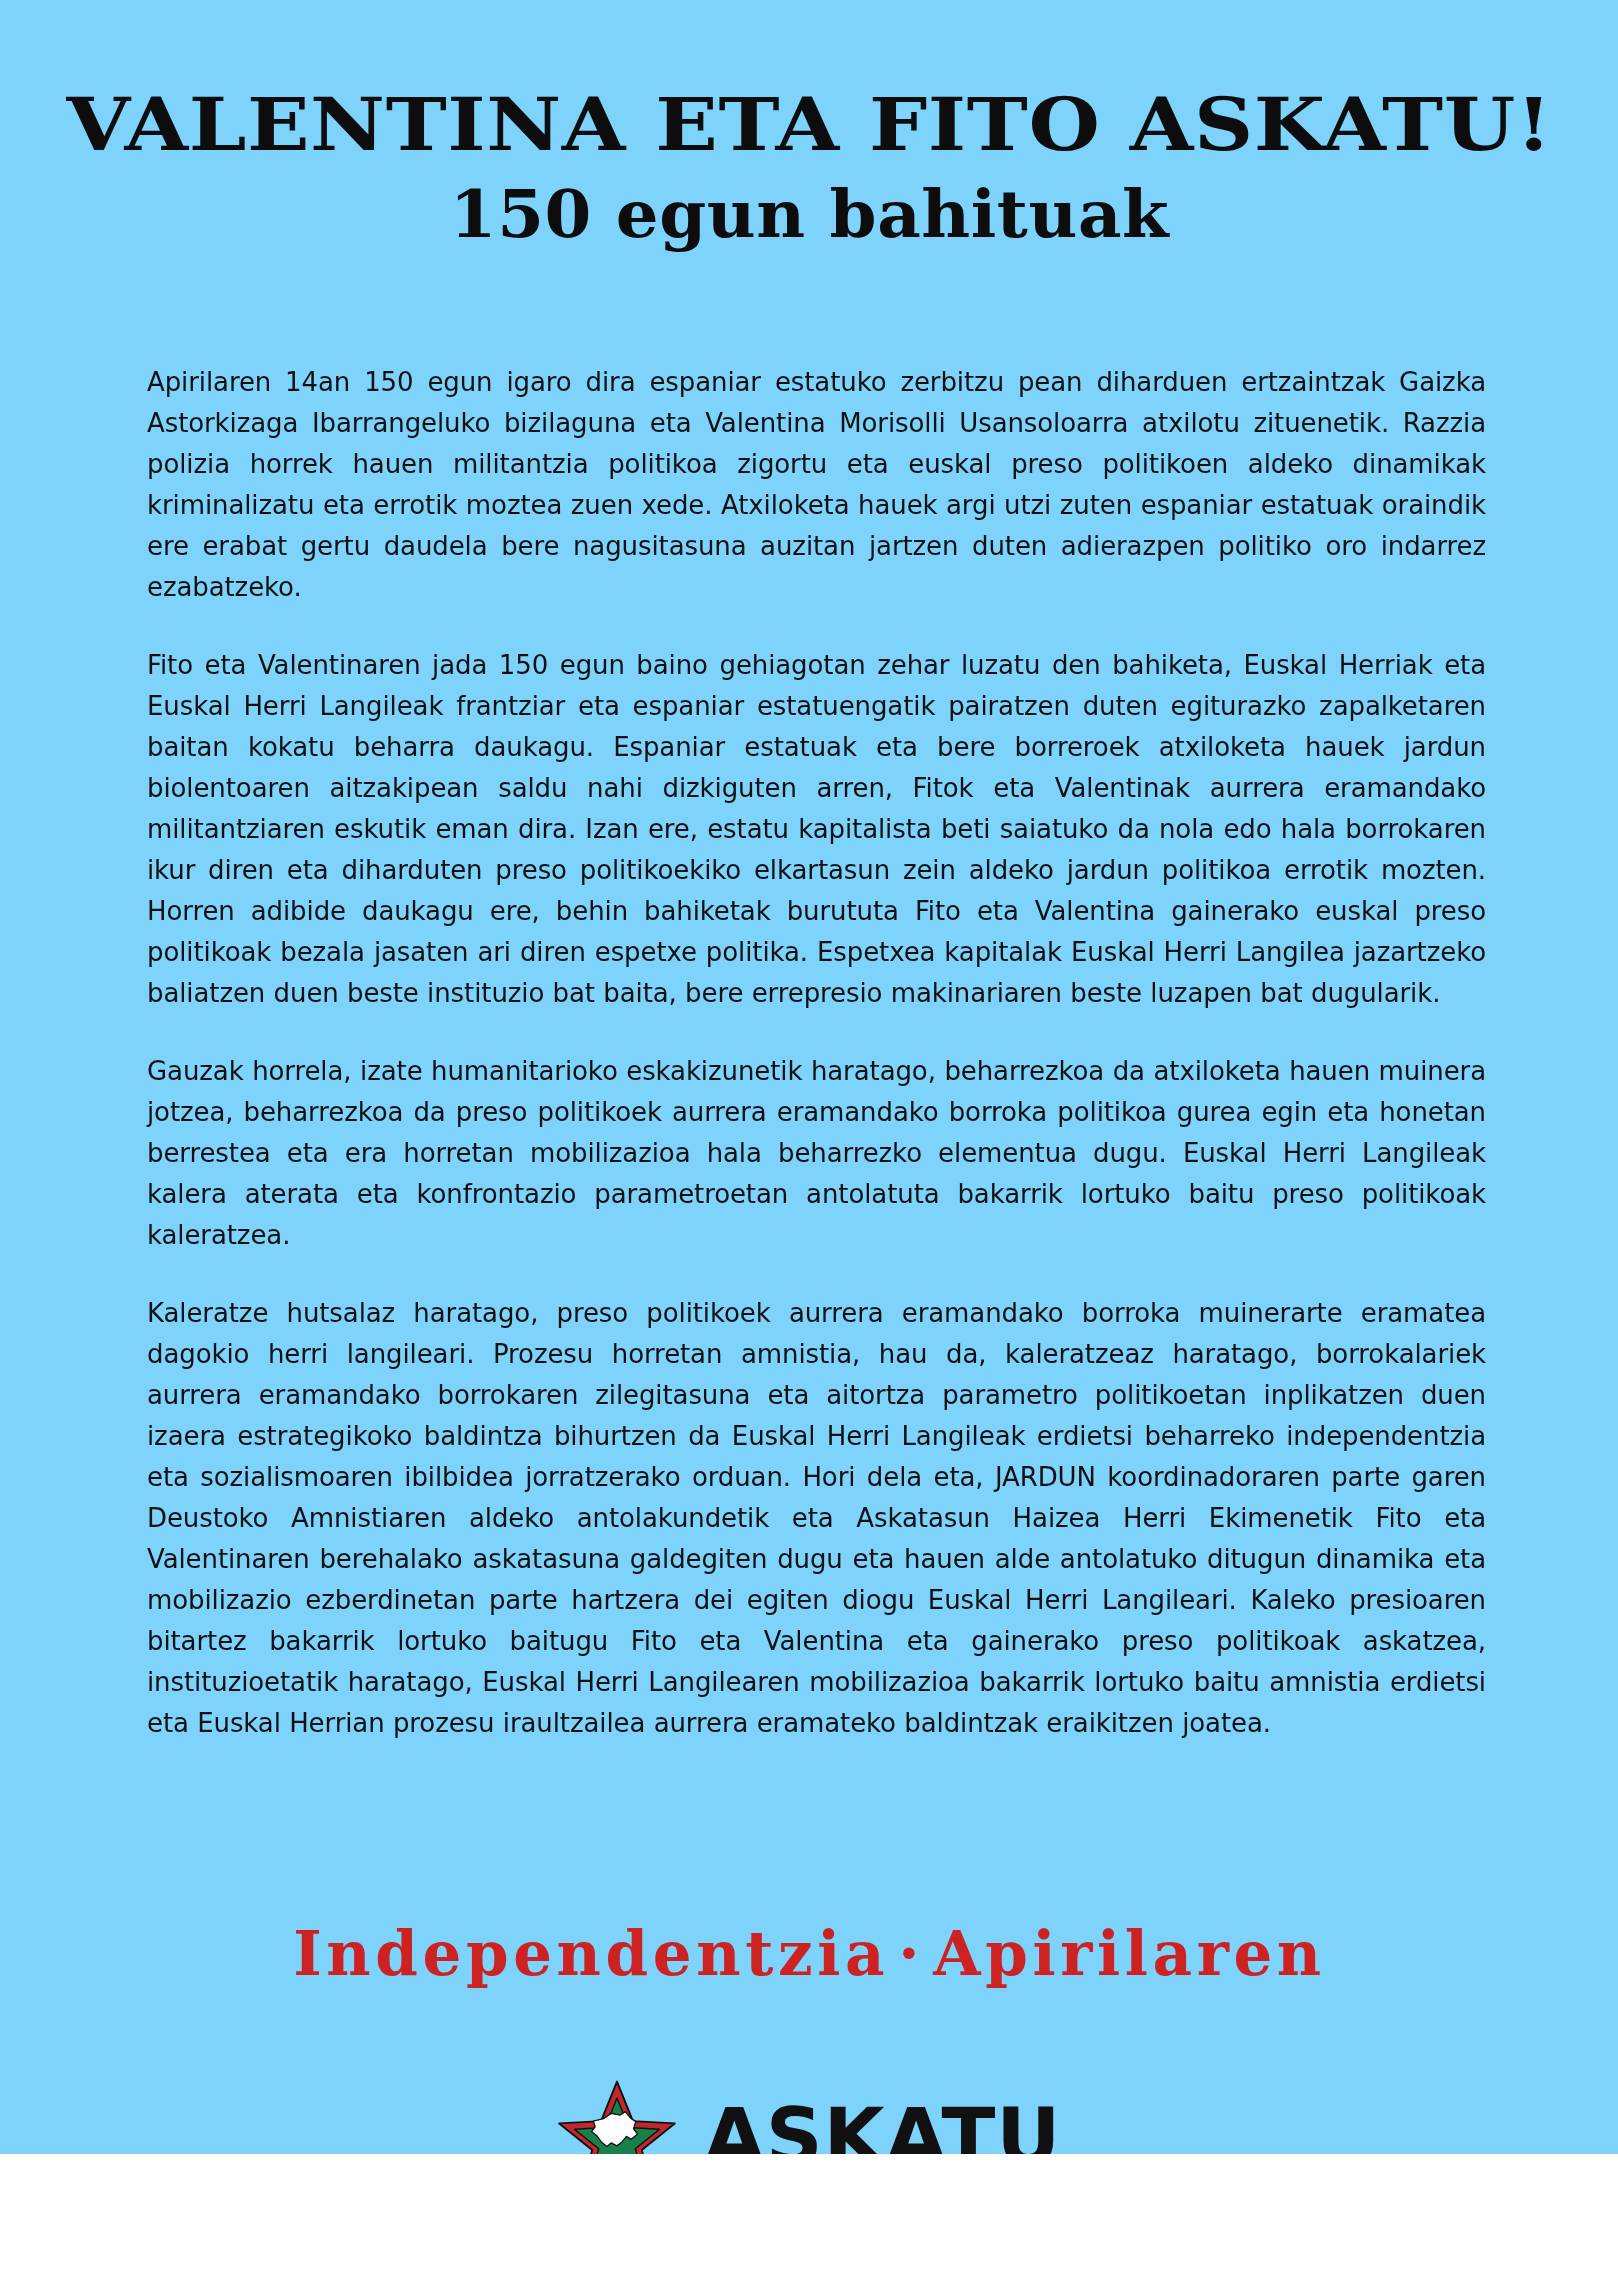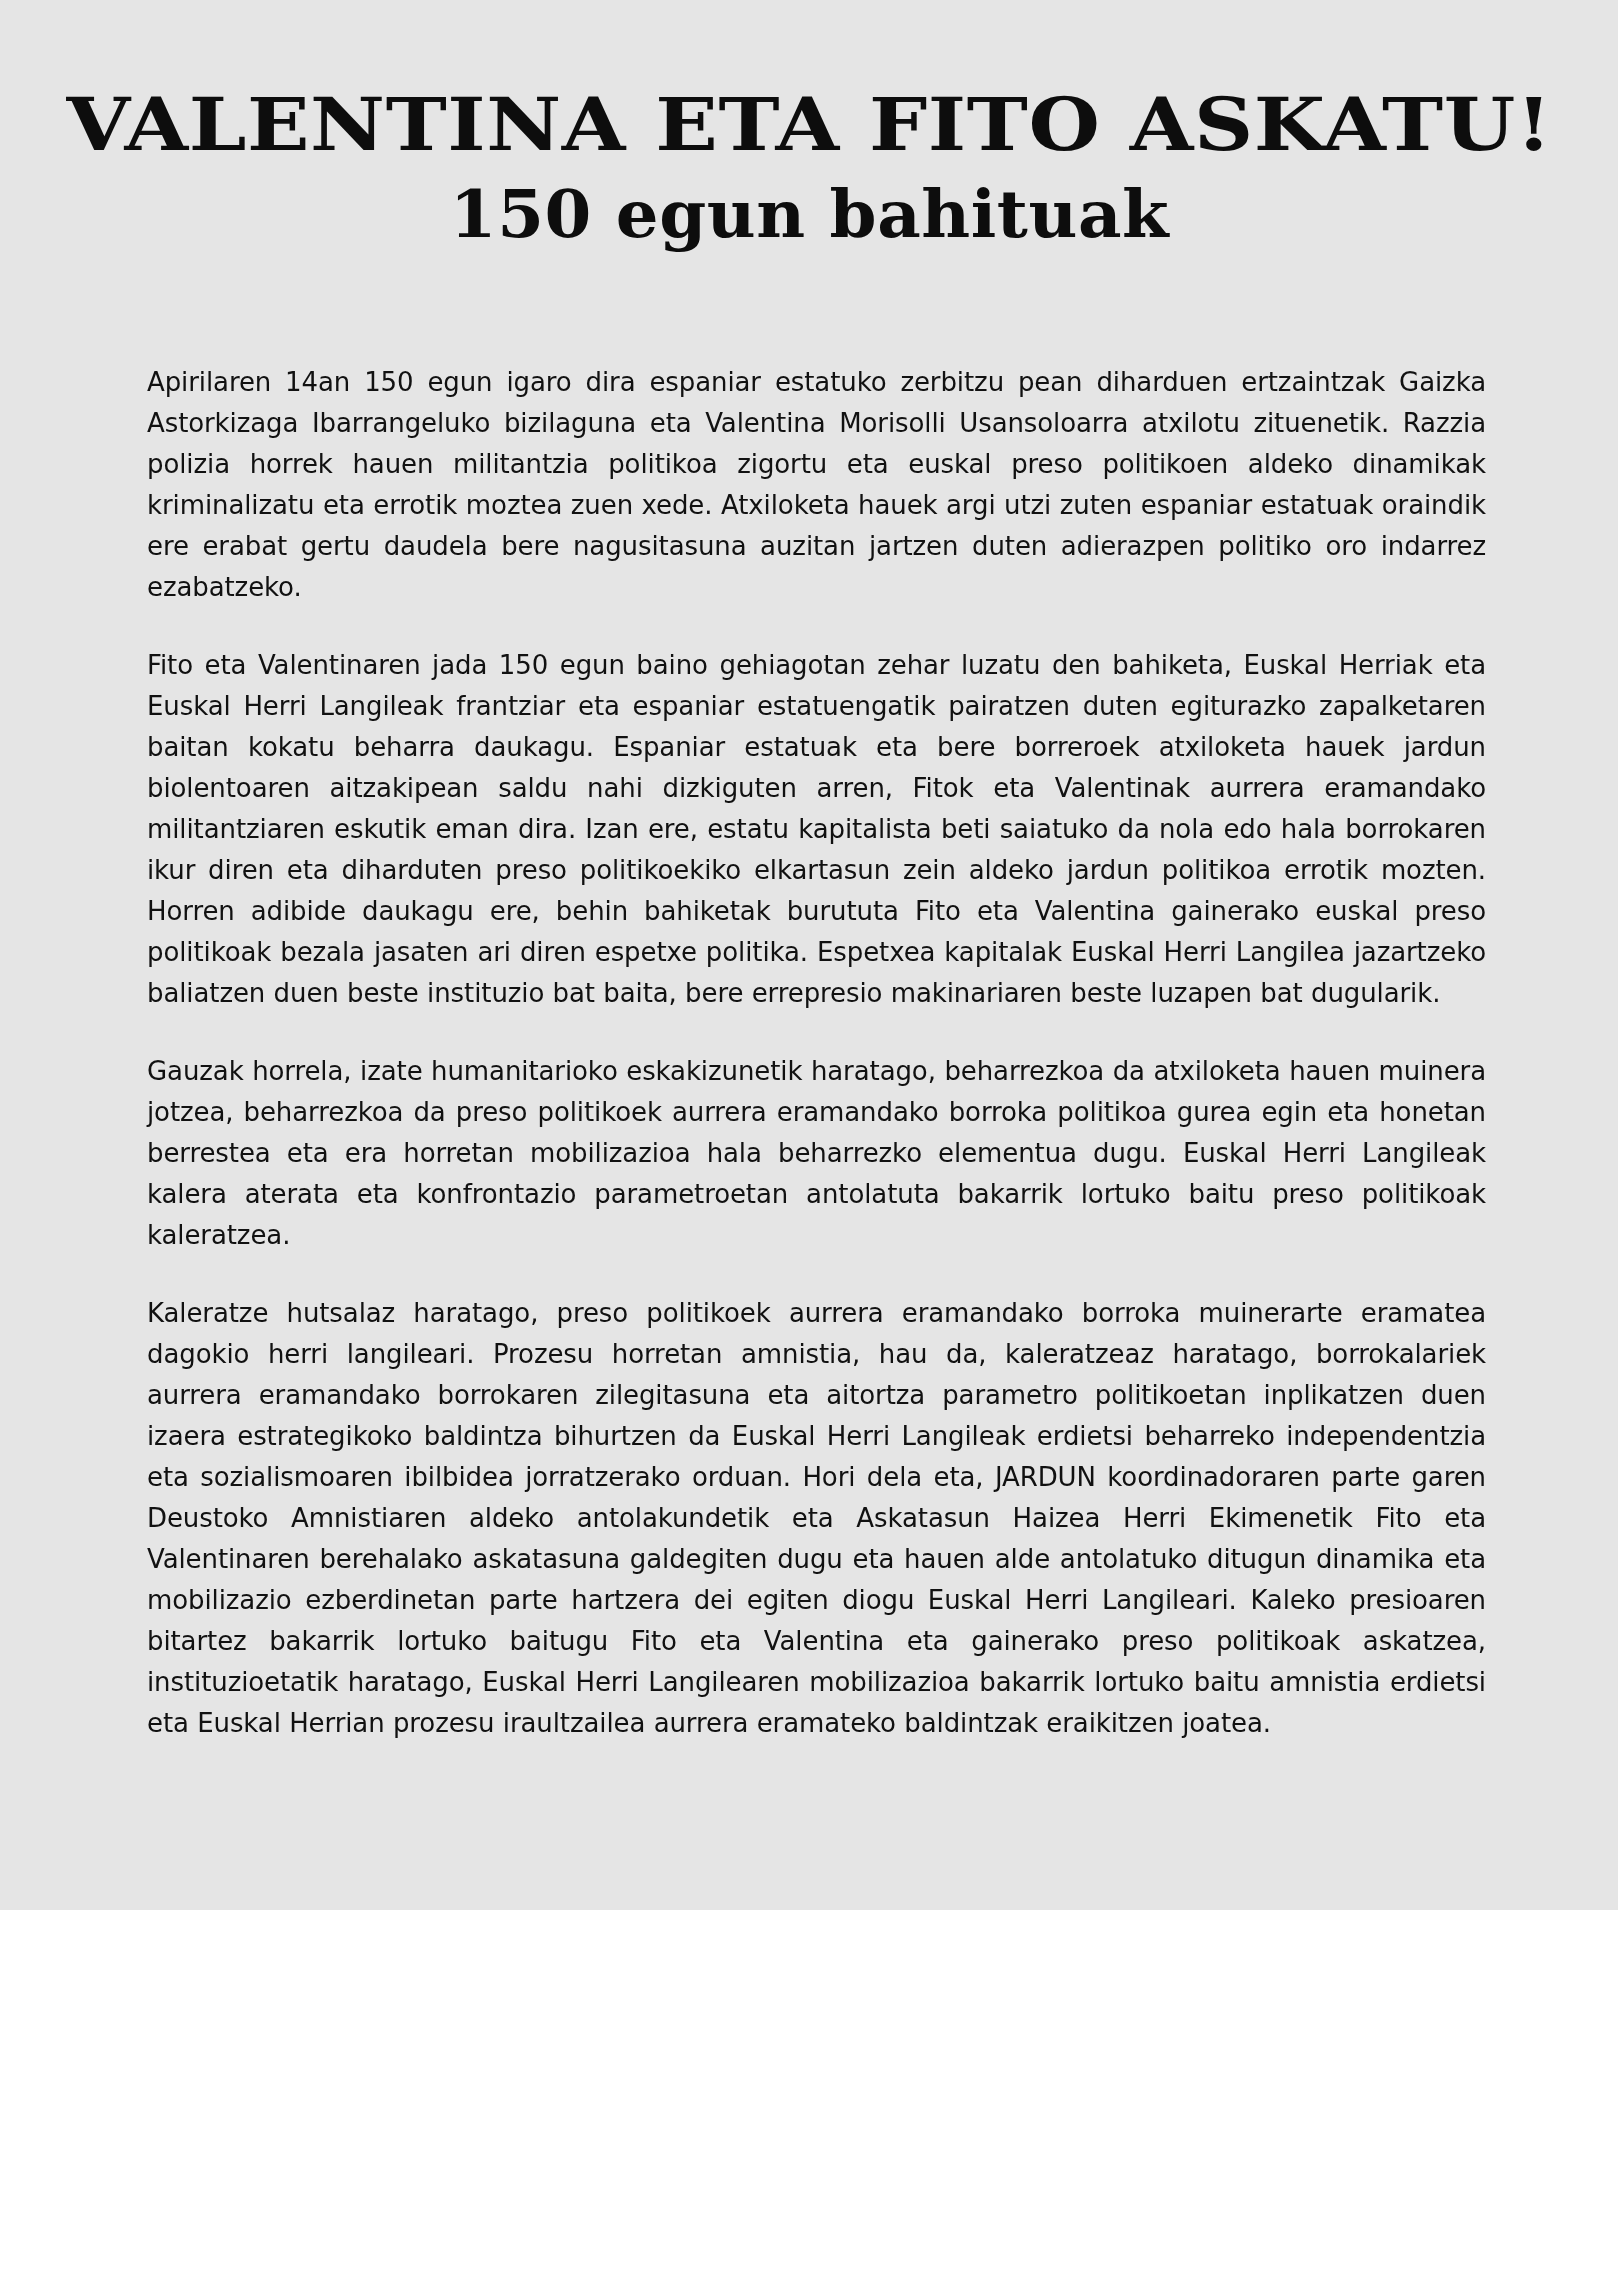--- a/index.html
+++ b/index.html
@@ -5,22 +5,22 @@
 <style>
   html, body {
     margin: 0;
     padding: 0;
     background: #ffffff;
   }
 
   .poster {
     position: relative;
     width: 1619px;
-    height: 1910px;
-    background: #e5e5e5;
+    height: 2154px;
+    background: #7dd3fc;
     margin: 0 auto;
     box-sizing: border-box;
     padding: 0;
     overflow: hidden;
     font-family: "Liberation Sans", sans-serif;
   }
 
   
   .headline-block {
     position: absolute;
@@ -151,17 +151,17 @@
     <svg class="logo-star" viewBox="0 0 100 100">
 
       <path d="M50 3 L63.5 36.5 L99 38.5 L71 61 L80.5 95.5 L50 75.5 L19.5 95.5 L29 61 L1 38.5 L36.5 36.5 Z" fill="#c1272d" stroke="#111111" stroke-width="1.6" stroke-linejoin="round"></path>
 
       <path d="M50 17 L60 42 L86 43.5 L65.5 60 L72.5 85 L50 70 L27.5 85 L34.5 60 L14 43.5 L40 42 Z" fill="#1a8049" stroke="#111111" stroke-width="1.2" stroke-linejoin="round"></path>
 
       <path d="M38.5 34.5 L45 30 L52.5 31.5 L57 28.5 L61.5 34 L66 37 L64 43 L67.5 47.5
                L62 52 L58 49.5 L54.5 54 L50 57.5 L45 55 L41.5 58 L36.5 54 L33 49
                L28.5 45.5 L31.5 41.5 L30 36.5 Z" fill="#ffffff" stroke="#111111" stroke-width="1.1" stroke-linejoin="round"></path>
     </svg>
-    <div class="logo-wordmark">JARDUN</div>
+    <div class="logo-wordmark">ASKATU</div>
   </div>
 
 </div>
 
 
 </body></html>

